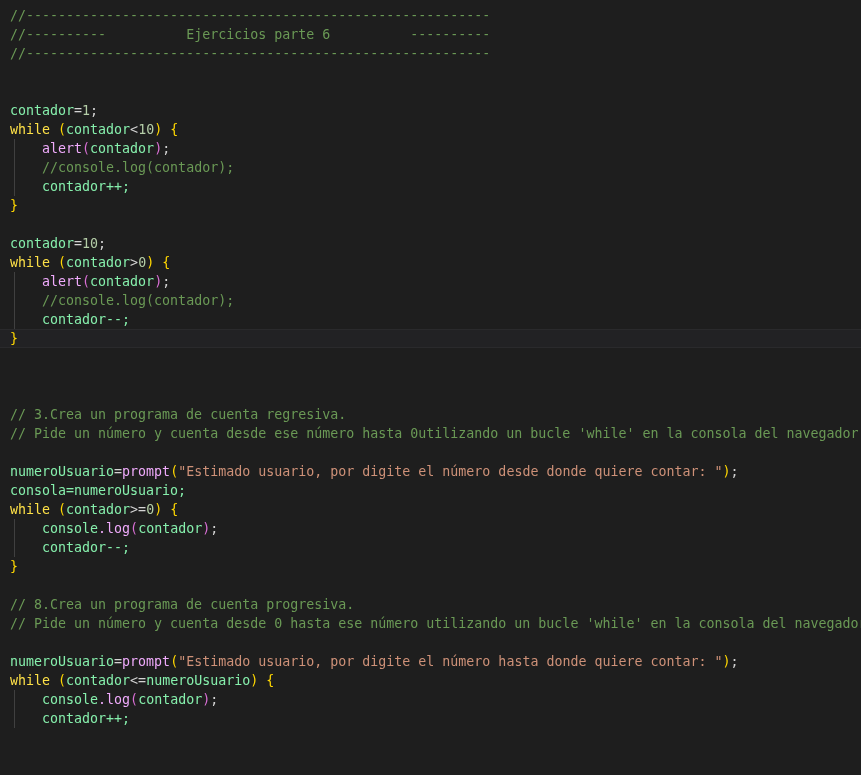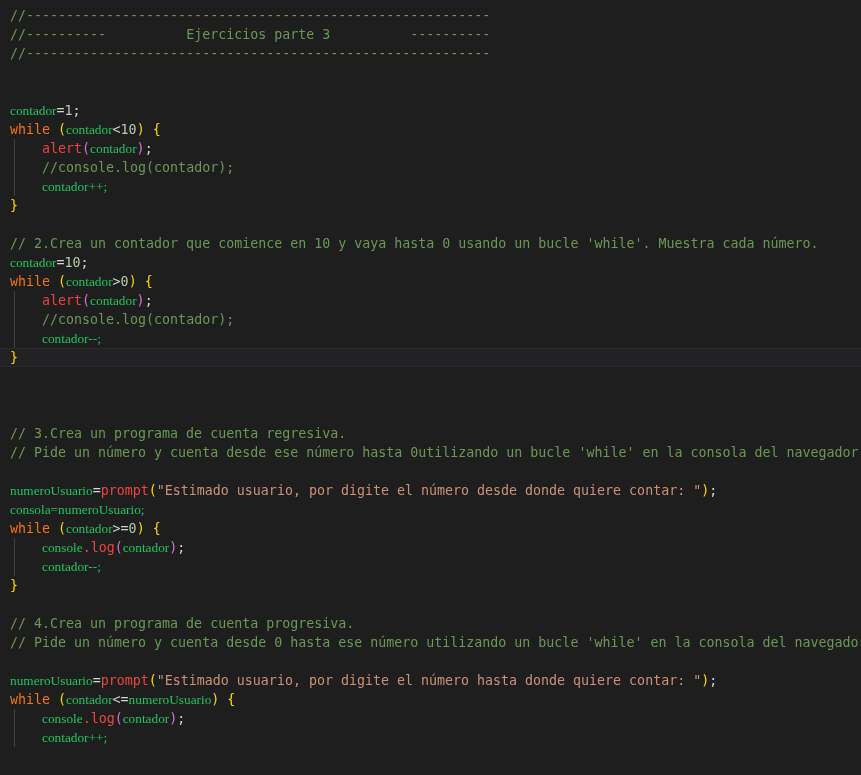--- a/index.html
+++ b/index.html
@@ -42,52 +42,51 @@
   .line.guide::before {
     content: "";
     position: absolute;
     left: 14px;
     top: 0;
     bottom: 0;
     width: 1px;
     background: #404040;
   }
   .cm  { color: #6a9955; }   
-  .kw  { color: #f97316; }   
-  .var { color: #22c55e; font-family: Liberation Serif, serif; }   
+  .kw  { color: #fde047; }   
+  .var { color: #86efac; }   
   .num { color: #b5cea8; }   
   .op  { color: #d4d4d4; }   
-  .fn  { color: #ef4444; }   
+  .fn  { color: #f0abfc; }   
   .str { color: #ce9178; }   
   .pr0 { color: #ffd700; }   
   .pr1 { color: #da70d6; }   
   .pl  { color: #d4d4d4; }   
 </style>
 </head>
 <body>
 
 <div id="editor">
 
   <div class="line"><span class="cm">//----------------------------------------------------------</span></div>
-  <div class="line"><span class="cm">//----------</span><span class="cm">          </span><span class="cm">Ejercicios parte 3</span><span class="cm">          </span><span class="cm">----------</span></div>
+  <div class="line"><span class="cm">//----------</span><span class="cm">          </span><span class="cm">Ejercicios parte 6</span><span class="cm">          </span><span class="cm">----------</span></div>
   <div class="line"><span class="cm">//----------------------------------------------------------</span></div>
 
   <div class="line"> </div>
   <div class="line"> </div>
 
   <div class="line"><span class="var">contador</span><span class="op">=</span><span class="num">1</span><span class="pl">;</span></div>
   <div class="line"><span class="kw">while</span><span> </span><span class="pr0">(</span><span class="var">contador</span><span class="op">&lt;</span><span class="num">10</span><span class="pr0">)</span><span> </span><span class="pr0">{</span></div>
   <div class="line guide"><span>    </span><span class="fn">alert</span><span class="pr1">(</span><span class="var">contador</span><span class="pr1">)</span><span class="pl">;</span></div>
   <div class="line guide"><span>    </span><span class="cm">//console.log(contador);</span></div>
   <div class="line guide"><span>    </span><span class="var">contador++;</span></div>
   <div class="line"><span class="pr0">}</span></div>
 
   <div class="line"> </div>
 
-  <div class="line"><span class="cm">// 2.Crea un contador que comience en 10 y vaya hasta 0 usando un bucle 'while'. Muestra cada número.</span></div>
   <div class="line"><span class="var">contador</span><span class="op">=</span><span class="num">10</span><span class="pl">;</span></div>
   <div class="line"><span class="kw">while</span><span> </span><span class="pr0">(</span><span class="var">contador</span><span class="op">&gt;</span><span class="num">0</span><span class="pr0">)</span><span> </span><span class="pr0">{</span></div>
   <div class="line guide"><span>    </span><span class="fn">alert</span><span class="pr1">(</span><span class="var">contador</span><span class="pr1">)</span><span class="pl">;</span></div>
   <div class="line guide"><span>    </span><span class="cm">//console.log(contador);</span></div>
   <div class="line guide"><span>    </span><span class="var">contador--;</span></div>
   <div class="line current"><span class="pr0">}</span></div>
 
   <div class="line"> </div>
   <div class="line"> </div>
   <div class="line"> </div>
@@ -99,21 +98,21 @@
 
   <div class="line"><span class="var">numeroUsuario</span><span class="op">=</span><span class="fn">prompt</span><span class="pr0">(</span><span class="str">"Estimado usuario, por digite el número desde donde quiere contar: "</span><span class="pr0">)</span><span class="pl">;</span></div>
   <div class="line"><span class="var">consola=numeroUsuario;</span></div>
   <div class="line"><span class="kw">while</span><span> </span><span class="pr0">(</span><span class="var">contador</span><span class="op">&gt;=</span><span class="num">0</span><span class="pr0">)</span><span> </span><span class="pr0">{</span></div>
   <div class="line guide"><span>    </span><span class="var">console</span><span class="fn">.log</span><span class="pr1">(</span><span class="var">contador</span><span class="pr1">)</span><span class="pl">;</span></div>
   <div class="line guide"><span>    </span><span class="var">contador--;</span></div>
   <div class="line"><span class="pr0">}</span></div>
 
   <div class="line"> </div>
 
-  <div class="line"><span class="cm">// 4.Crea un programa de cuenta progresiva.</span></div>
+  <div class="line"><span class="cm">// 8.Crea un programa de cuenta progresiva.</span></div>
   <div class="line"><span class="cm">// Pide un número y cuenta desde 0 hasta ese número utilizando un bucle 'while' en la consola del navegador.</span></div>
 
   <div class="line"> </div>
 
   <div class="line"><span class="var">numeroUsuario</span><span class="op">=</span><span class="fn">prompt</span><span class="pr0">(</span><span class="str">"Estimado usuario, por digite el número hasta donde quiere contar: "</span><span class="pr0">)</span><span class="pl">;</span></div>
   <div class="line"><span class="kw">while</span><span> </span><span class="pr0">(</span><span class="var">contador</span><span class="op">&lt;=</span><span class="var">numeroUsuario</span><span class="pr0">)</span><span> </span><span class="pr0">{</span></div>
   <div class="line guide"><span>    </span><span class="var">console</span><span class="fn">.log</span><span class="pr1">(</span><span class="var">contador</span><span class="pr1">)</span><span class="pl">;</span></div>
   <div class="line guide"><span>    </span><span class="var">contador++;</span></div>
 
 </div>

